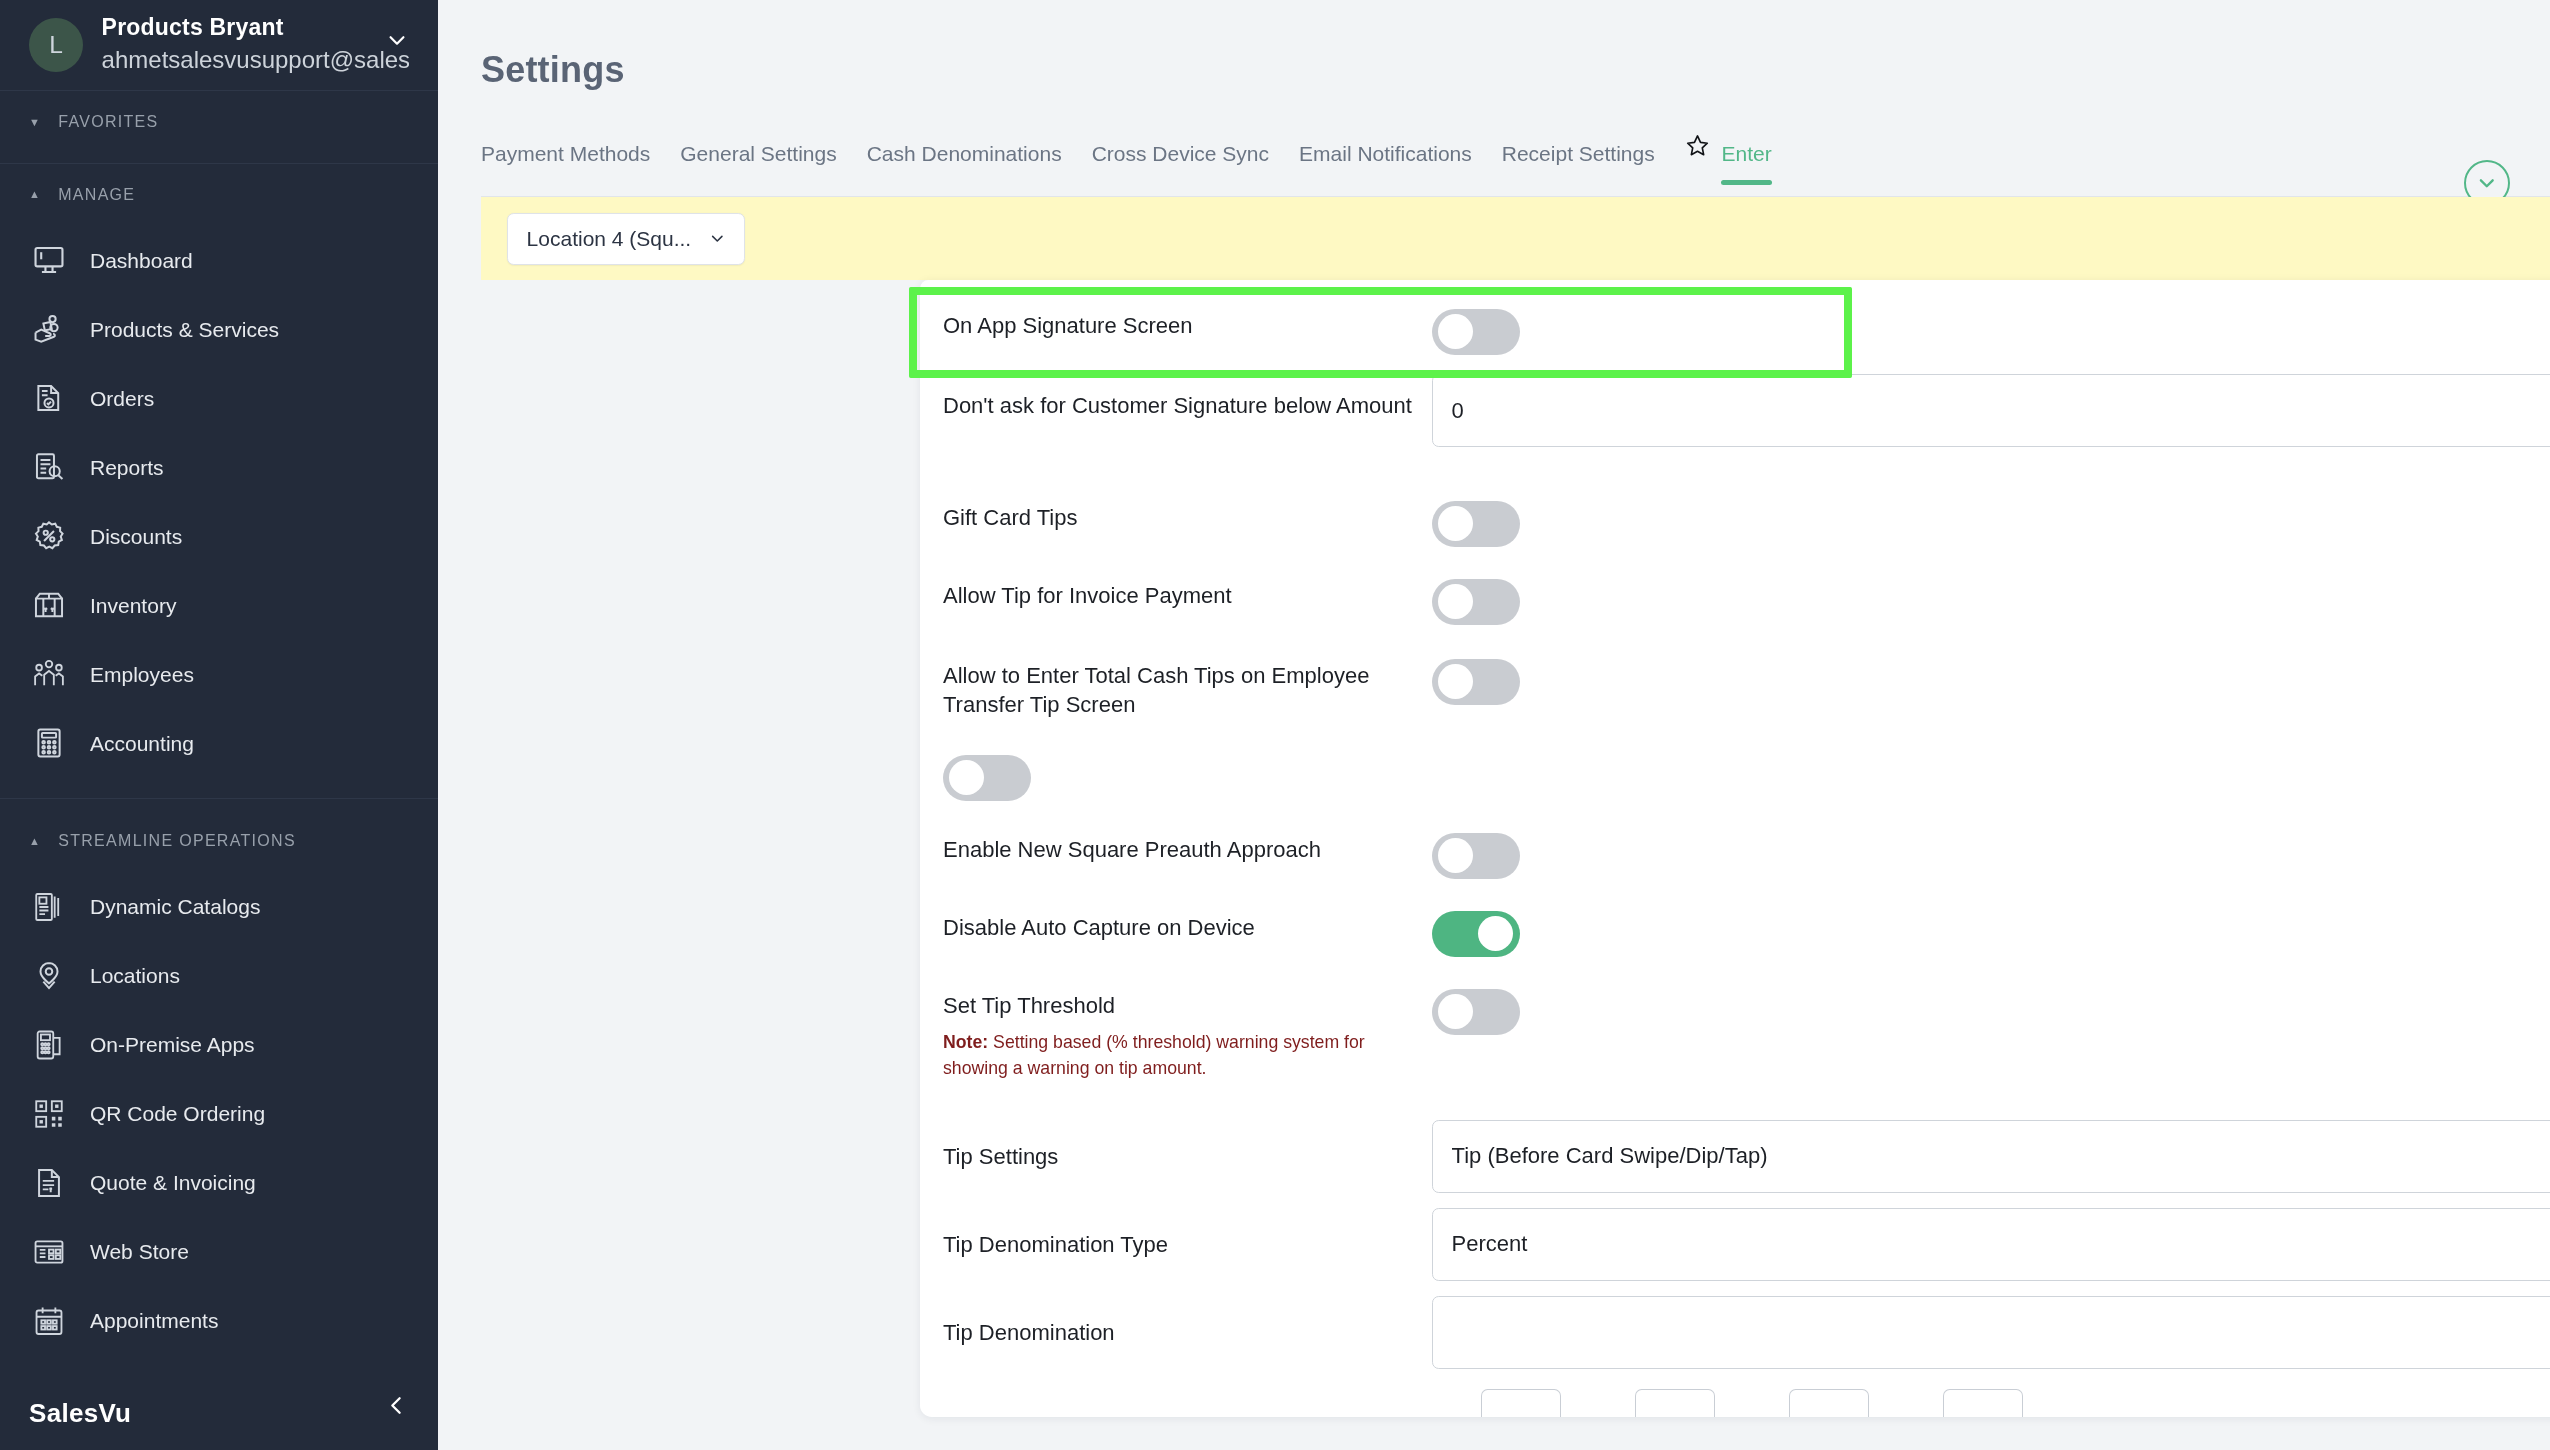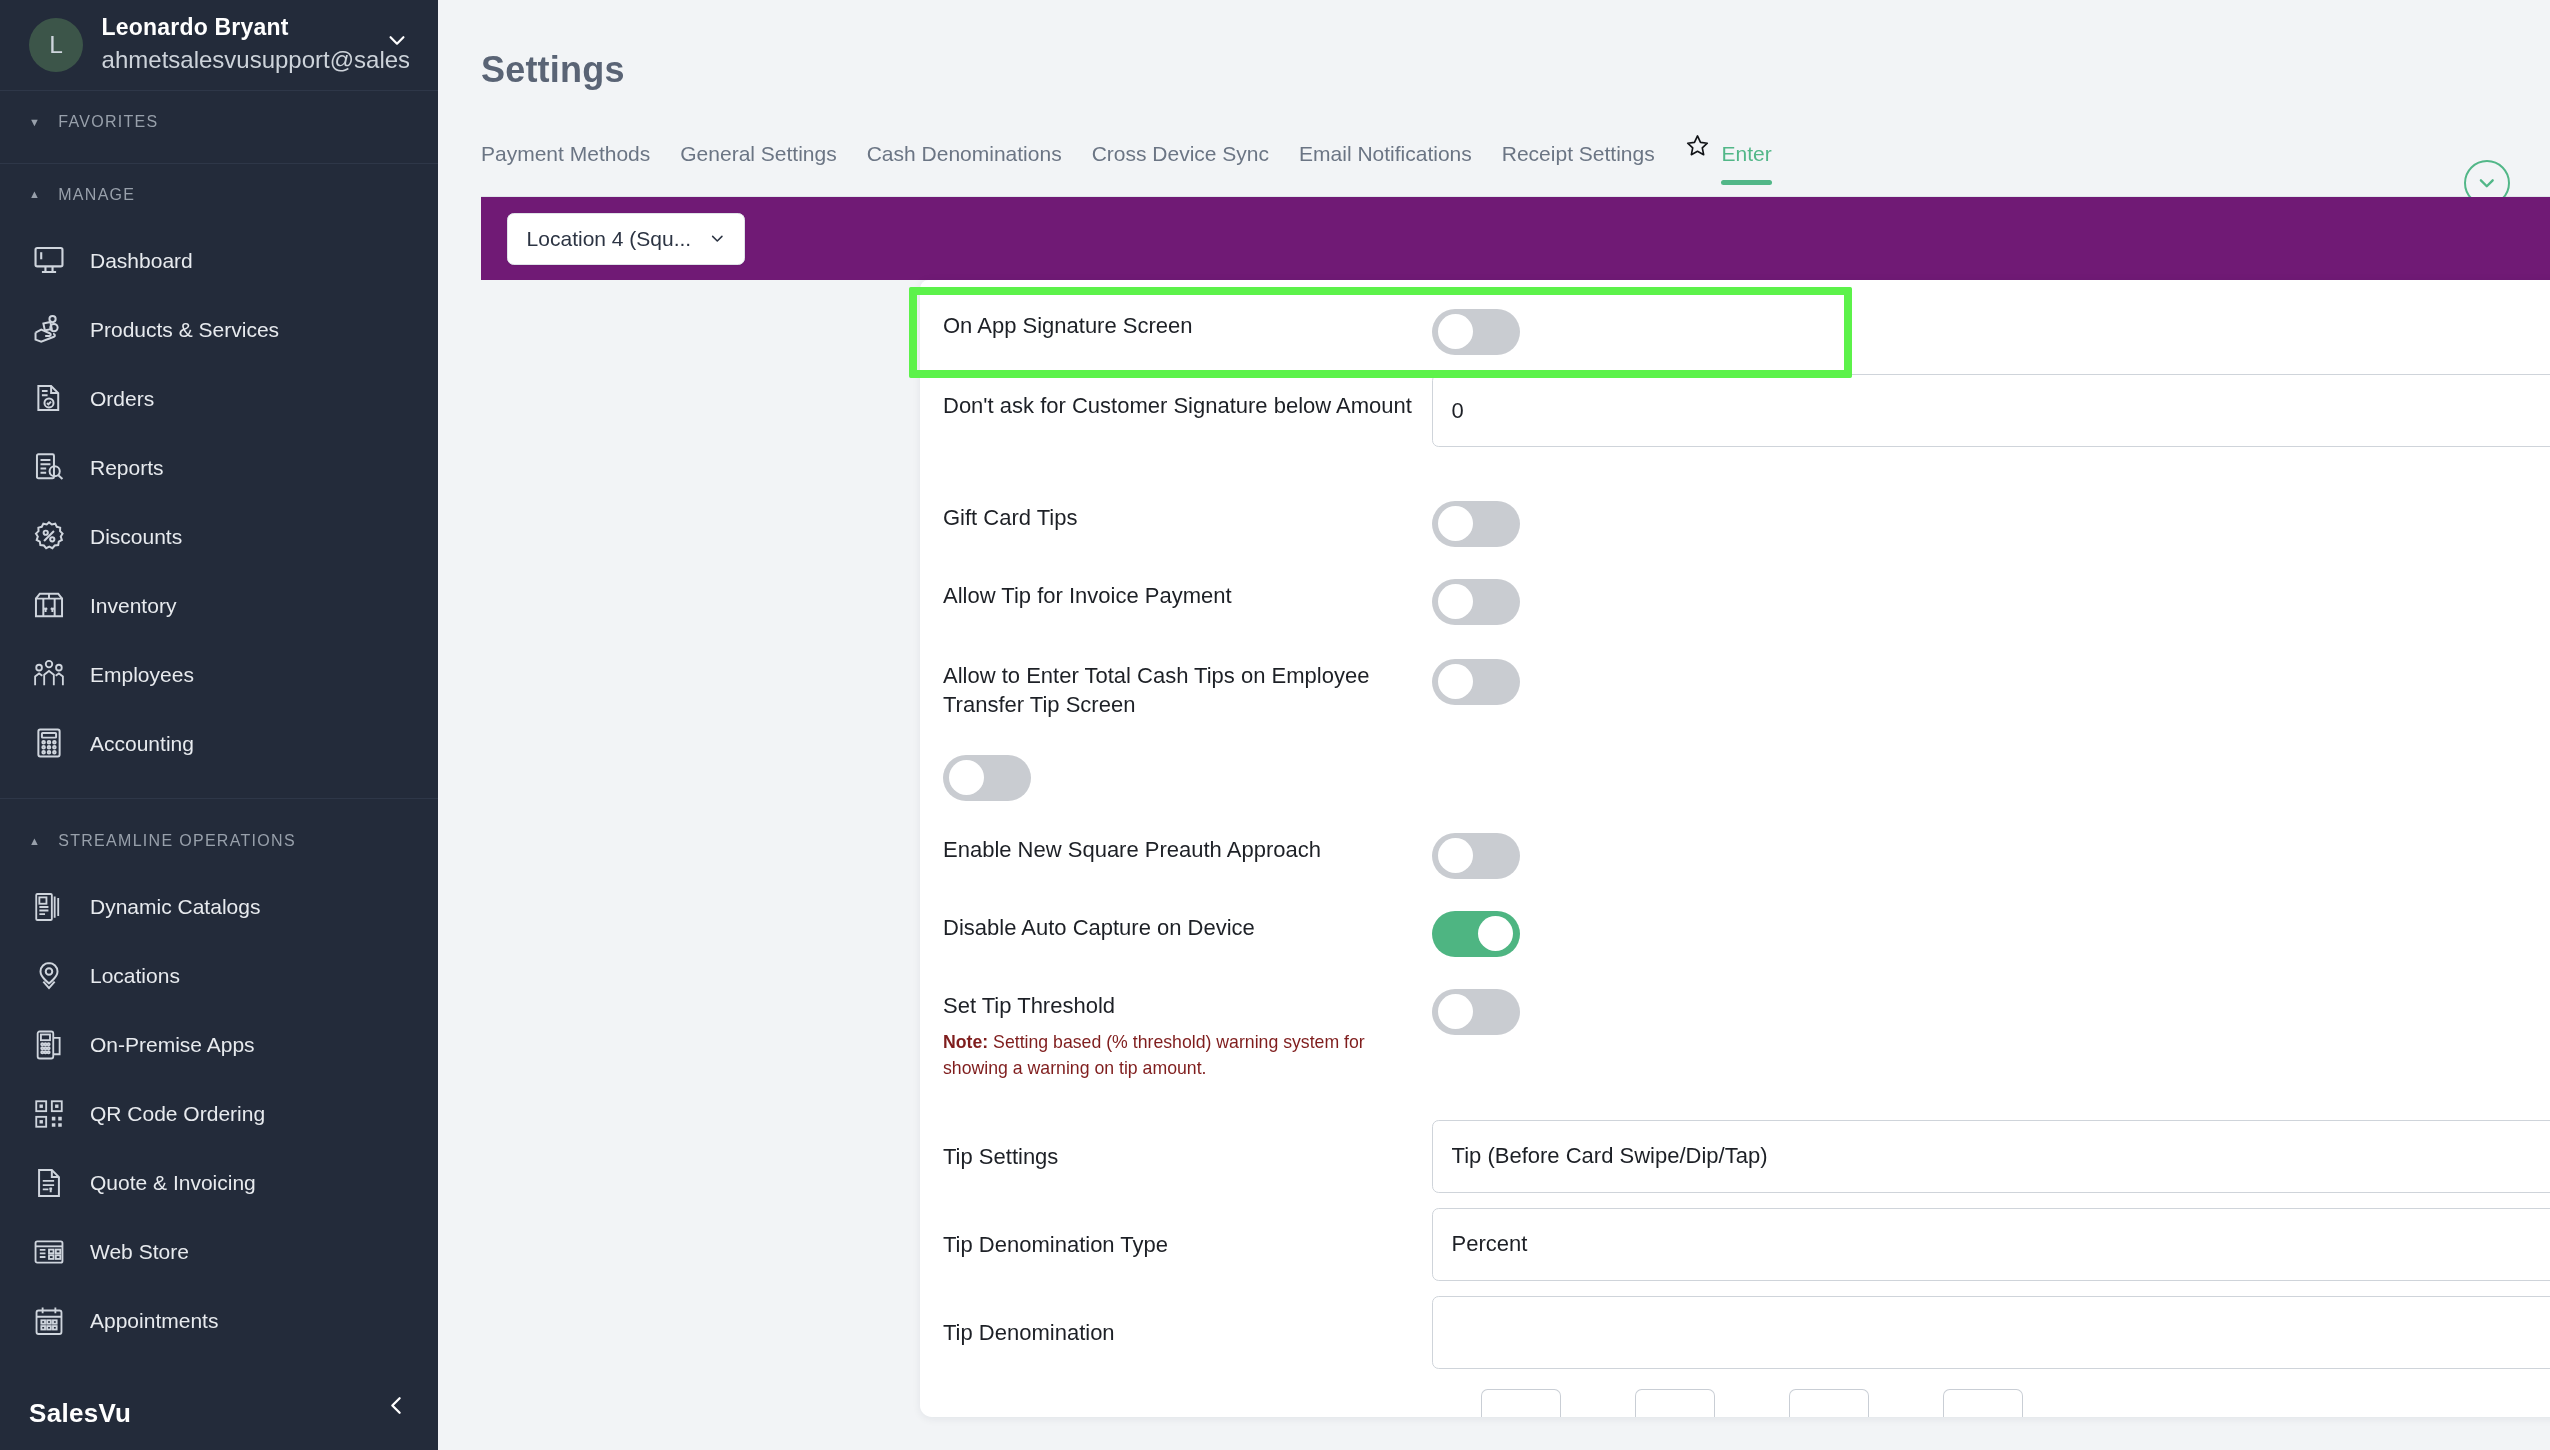--- a/index.html
+++ b/index.html
@@ -114,21 +114,21 @@
     position: absolute; right: 40px; top: 160px;
     width: 46px; height: 46px; border-radius: 50%;
     border: 2.5px solid #52b788; color: #52b788;
     display: flex; align-items: center; justify-content: center; cursor: pointer;
     background: #f2f4f6;
   }
   .chevron-circle svg { width: 23.6px; height: 23.6px; }
 
   .loc-bar {
     position: absolute; left: 43px; top: 197px; right: 0; height: 83px;
-    background: #701a75;
+    background: #fef9c3;
     display: flex; align-items: center;
     padding-left: 26px;
   }
   .loc-select {
     height: 52px; min-width: 238px;
     background: #fff; border: 0.8px solid #dfe3e8; border-radius: 6.7px;
     display: flex; align-items: center; justify-content: space-between;
     padding: 0 17px 0 18.6px;
     font-size: 21px; color: #2c3443;
     box-shadow: 0 0.8px 1.7px rgba(0,0,0,.05);
@@ -211,21 +211,21 @@
 </head>
 <body>
 
 <div class="app">
 
   <aside class="sidebar">
 
     <div class="profile">
       <div class="avatar">L</div>
       <div class="profile-text">
-        <div class="profile-name">Leonardo Bryant</div>
+        <div class="profile-name">Products Bryant</div>
         <div class="profile-mail">ahmetsalesvusupport@sales...</div>
       </div>
       <div class="profile-caret">
         <svg viewBox="0 0 24 24" fill="none" stroke="#ffffff" stroke-width="2.4" stroke-linecap="round" stroke-linejoin="round">
             <polyline points="5 9 12 16 19 9"></polyline>
           </svg>
       </div>
     </div>
 
     <div class="sec-head">

